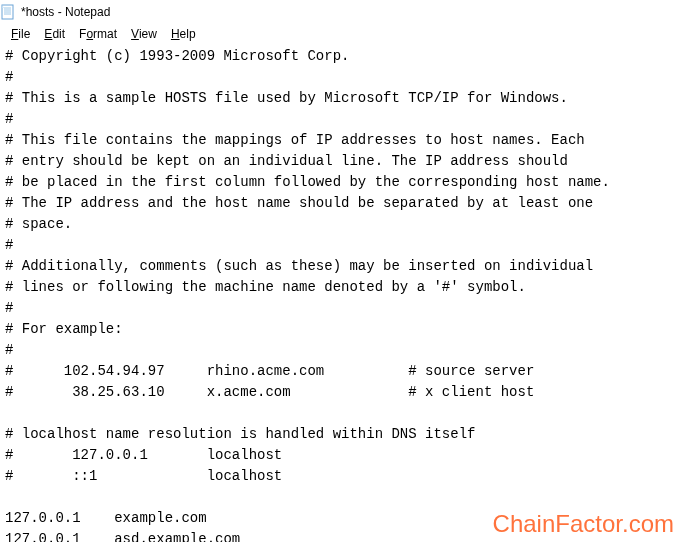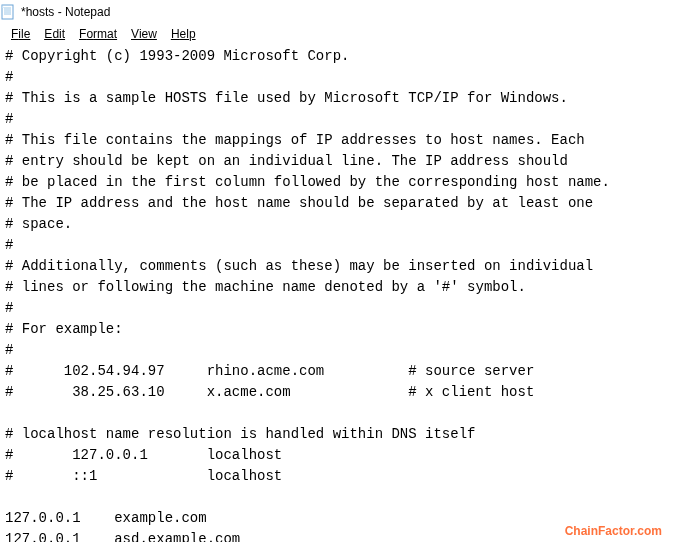--- a/index.html
+++ b/index.html
@@ -32,21 +32,20 @@
     }
     .titlebar-title {
       font-size: 12px;
       color: #000;
     }
     .menubar {
       display: flex;
       padding: 2px 4px;
       height: 20px;
       align-items: center;
-      text-decoration: underline;
     }
     .menu-item {
       padding: 1px 7px;
       font-size: 12px;
       color: #000;
       cursor: default;
     }
     .menu-item .underline {
       text-decoration: underline;
     }
@@ -60,24 +59,24 @@
       border: none;
       outline: none;
       width: 100%;
       height: calc(100% - 44px);
       overflow: auto;
       resize: none;
     }
     .watermark {
       position: absolute;
       bottom: 4px;
-      right: 24px;
+      right: 12px;
       font-family: Arial, sans-serif;
-      font-size: 12px;
-      font-weight: bold;
+      font-size: 24px;
+      font-weight: normal;
       color: #ff5a1a;
       opacity: 0.85;
       pointer-events: none;
     }
   </style>
 </head>
 <body>
 
 <div class="titlebar">
   <span class="titlebar-icon">

